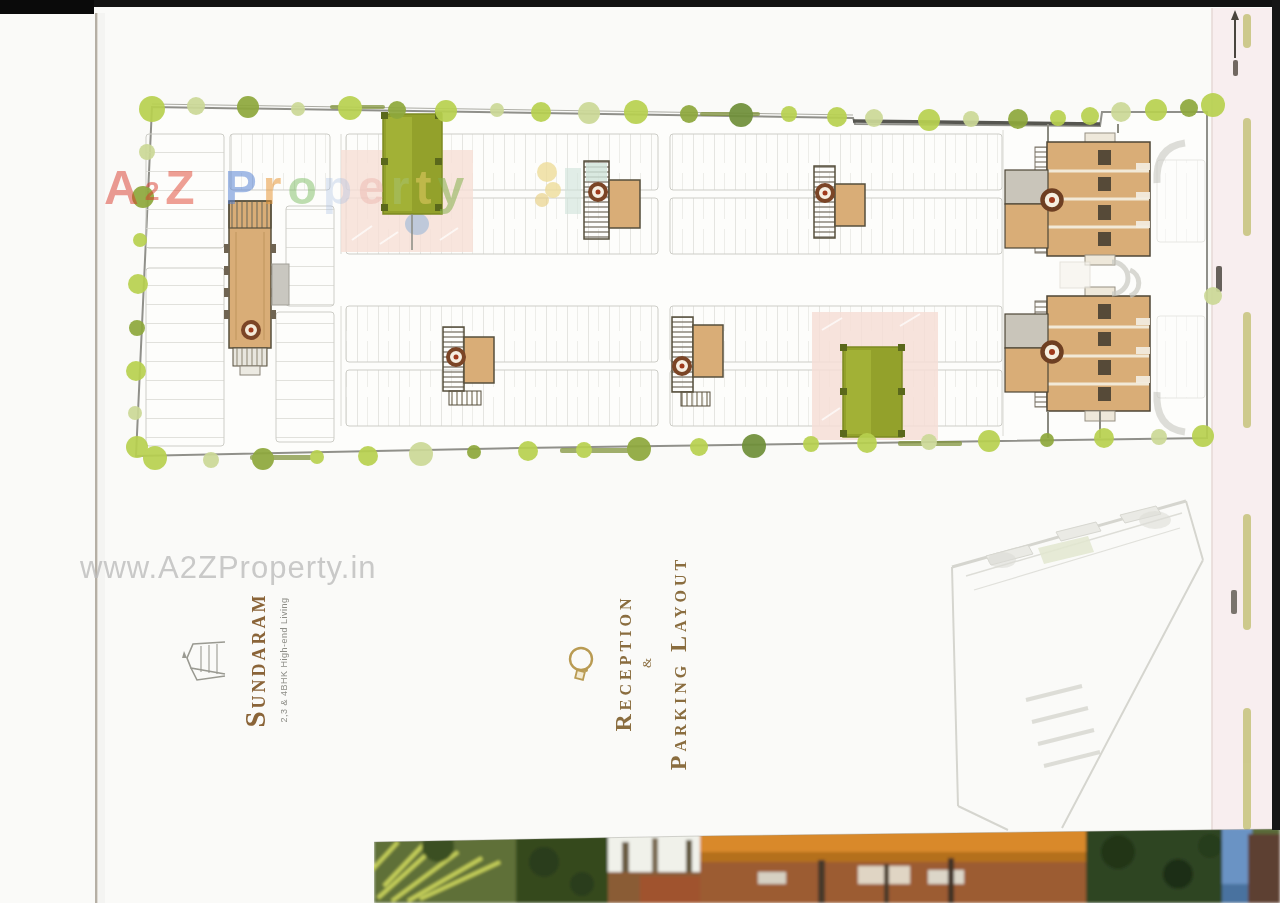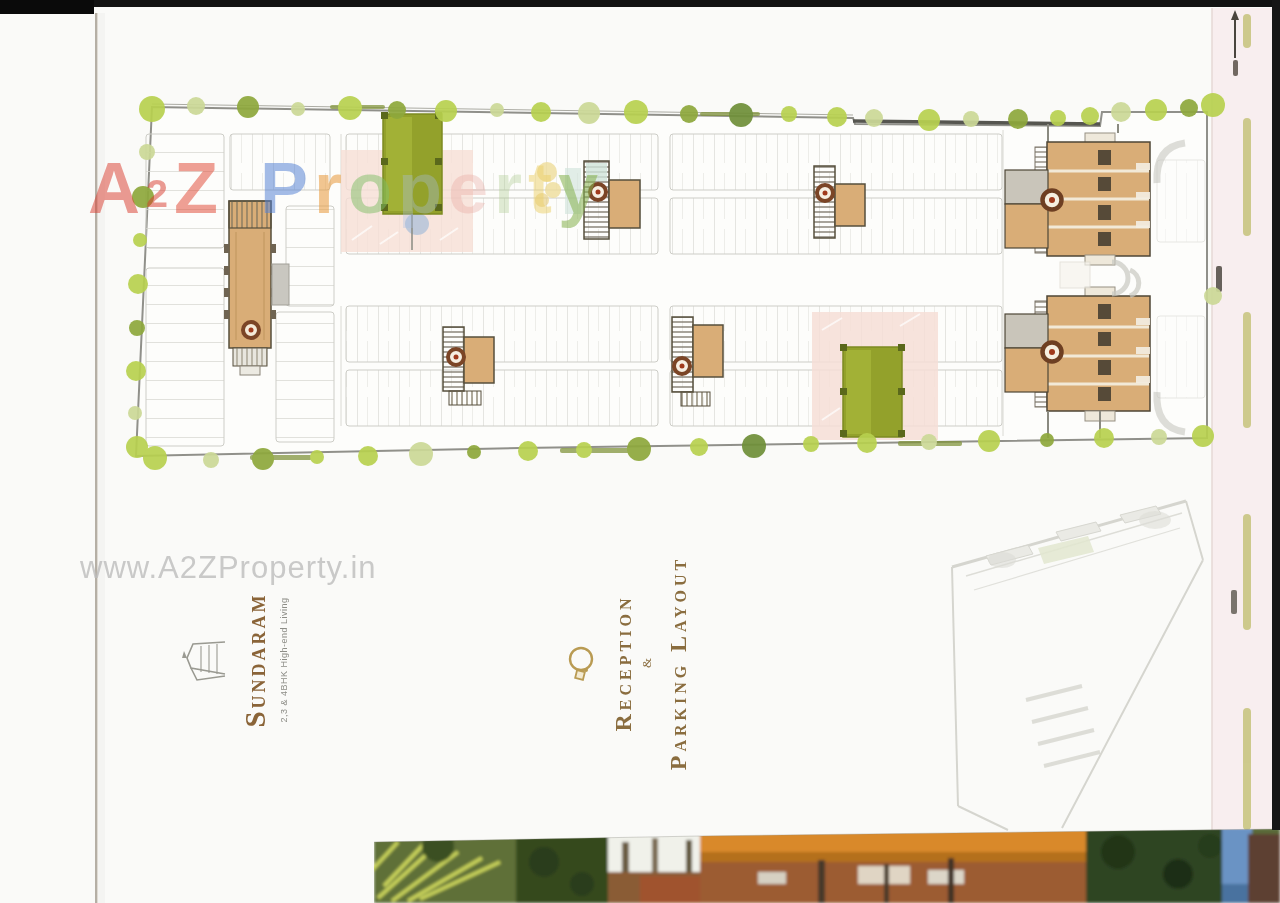--- a/index.html
+++ b/index.html
@@ -1,20 +1,20 @@
 <!DOCTYPE html>
 <html style="--tan: #d9ad77; --lawn: #93a12b; --lawn_light: #a6b53a; --lawn_knob: #5a681b; --plaza: #f6ded6; --road_pink: #f8eeef; --dash: #c9c582; --boundary: #90908a; --stall: #d8d8d2; --core_outline: #564f3d; --stair_ring: #7b4526; --bronze: #8a6438; --gold: #b99b53; --wm_gray: #bdbdbd; --tree_bright: #b8d14f; --tree_olive: #8ea83c; --tree_pale: #ccd997; --tree_dark: #6f8f38;"><head>
 <meta charset="utf-8">
 <style>
   html,body{margin:0;padding:0;background:#e9e9e9;}
   .page{position:relative;width:1280px;height:903px;background:#fafaf8;overflow:hidden;
         font-family:"Liberation Sans",sans-serif;}
 
   
-  .wm-top{position:absolute;left:88px;top:146px;font-size:72px;font-weight:bold;
+  .wm-top{position:absolute;left:104px;top:146px;font-size:48px;font-weight:bold;
           letter-spacing:6px;line-height:84px;z-index:6;white-space:nowrap;pointer-events:none;}
   .wm-mid{position:absolute;left:80px;top:550px;font-size:31px;letter-spacing:1px;
           color:var(--wm_gray);opacity:.8;z-index:7;white-space:nowrap;pointer-events:none;}
 
   
   .rot{position:absolute;display:flex;flex-direction:column;align-items:center;
        justify-content:center;transform:rotate(-90deg);z-index:5;}
   .brand-block{left:135px;top:580px;width:200px;height:160px;gap:4px;}
   .brand-name{display:block;font-family:"Liberation Serif",serif;font-variant:small-caps;
               text-transform:lowercase;font-weight:700;font-size:26px;letter-spacing:3px;

